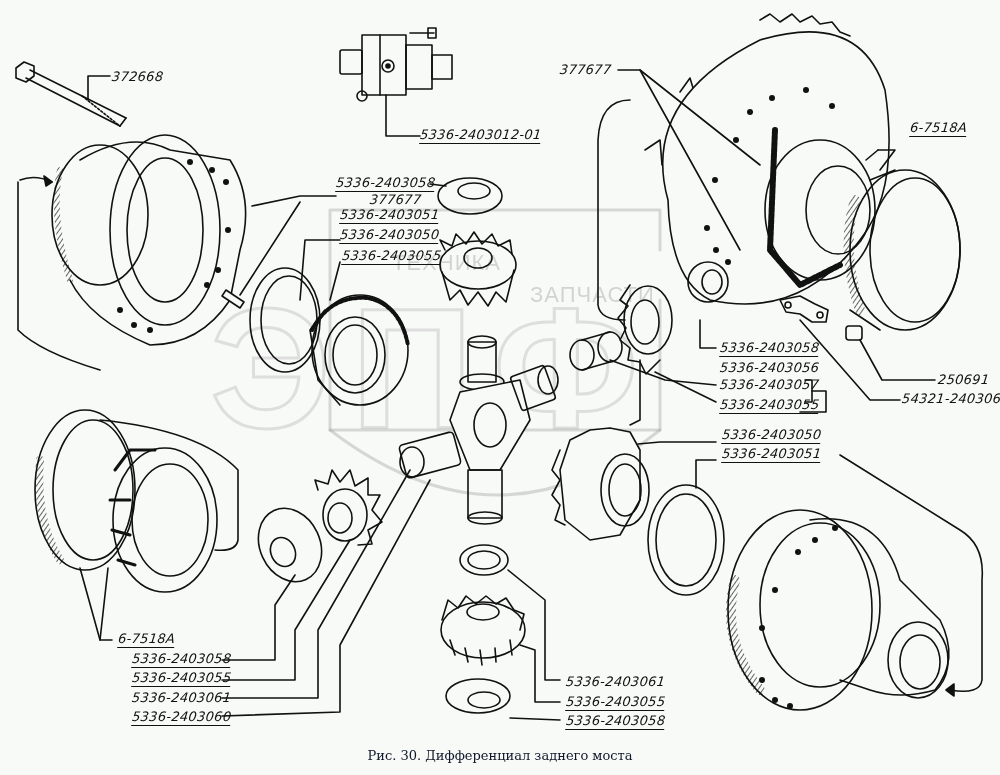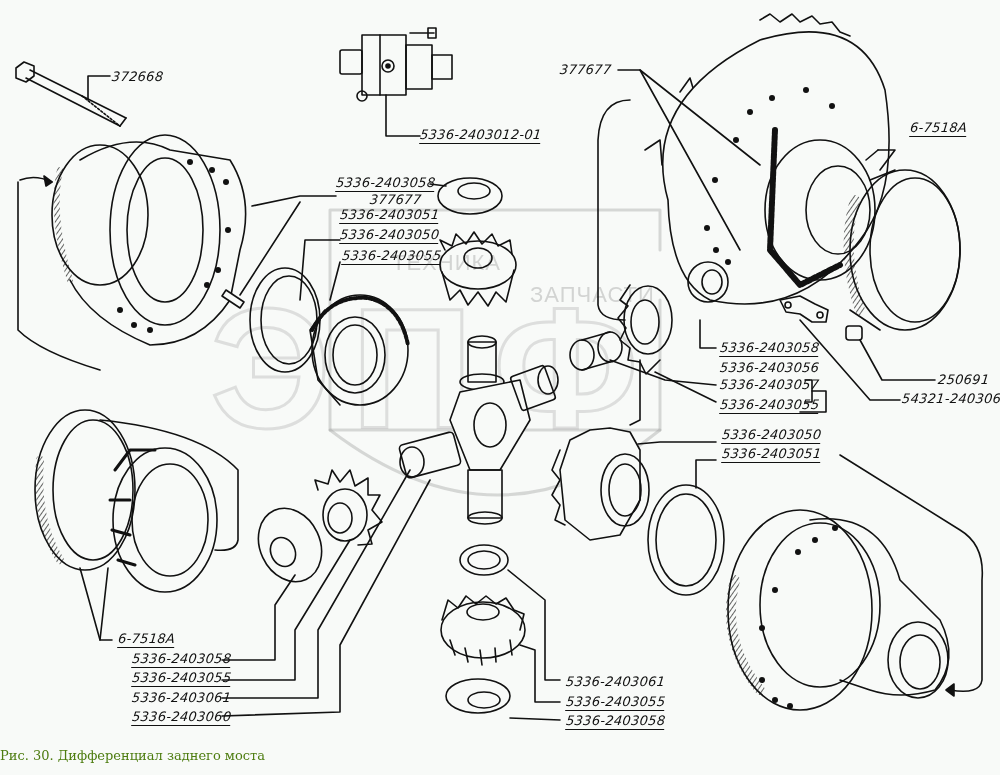--- a/index.html
+++ b/index.html
@@ -12,22 +12,22 @@
       font-style: italic;
       font-size: 13px;
       letter-spacing: 0.3px;
       color: #111;
       white-space: nowrap;
       line-height: 14px;
       transform: skewX(-6deg);
     }
     .lbl.u { border-bottom: 1.4px solid #111; padding-bottom: 1px; }
     .caption {
-      position: absolute; left: 0; top: 748px; width: 1000px; 
-      font-family: "DejaVu Serif", serif; font-size: 13px; color: #4d7c0f;
+      position: absolute; left: 0; top: 748px; width: 1000px; text-align: center;
+      font-family: "DejaVu Serif", serif; font-size: 13px; color: #0f172a;
     }
     .wm {
       position: absolute; font-family: "Liberation Sans", sans-serif;
       font-size: 22px; color: rgba(140,140,140,0.35); letter-spacing: 1px;
     }
     .wm-big {
       position: absolute; font-family: "Liberation Sans", sans-serif; font-weight: bold;
       font-size: 170px; color: transparent; -webkit-text-stroke: 3px rgba(150,150,150,0.28);
       letter-spacing: 20px;
     }

